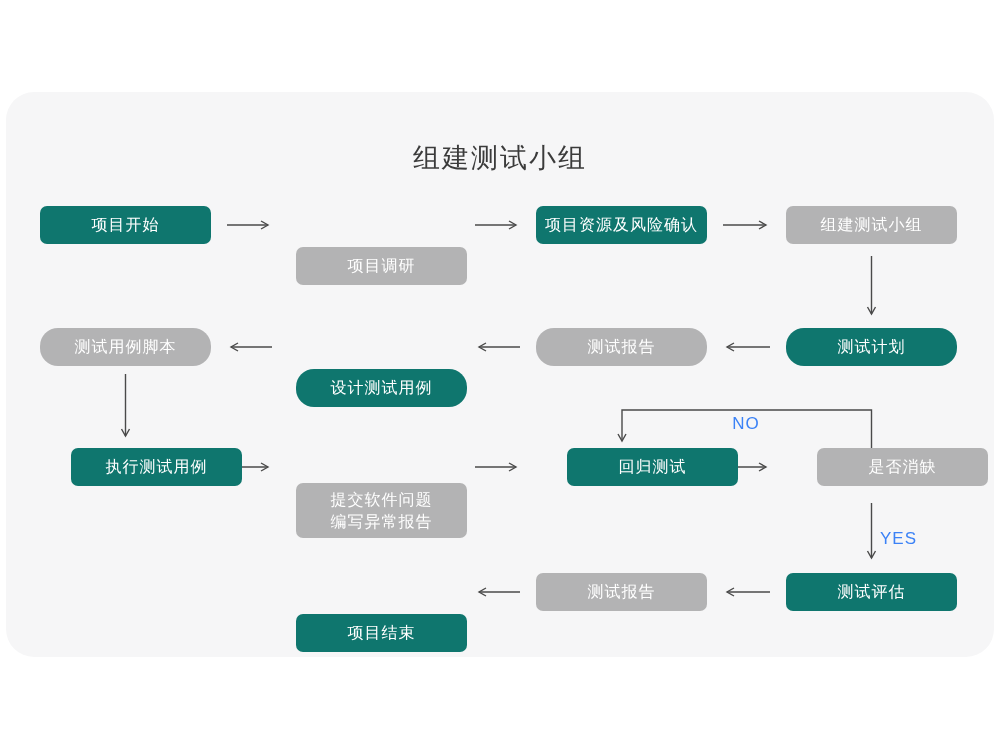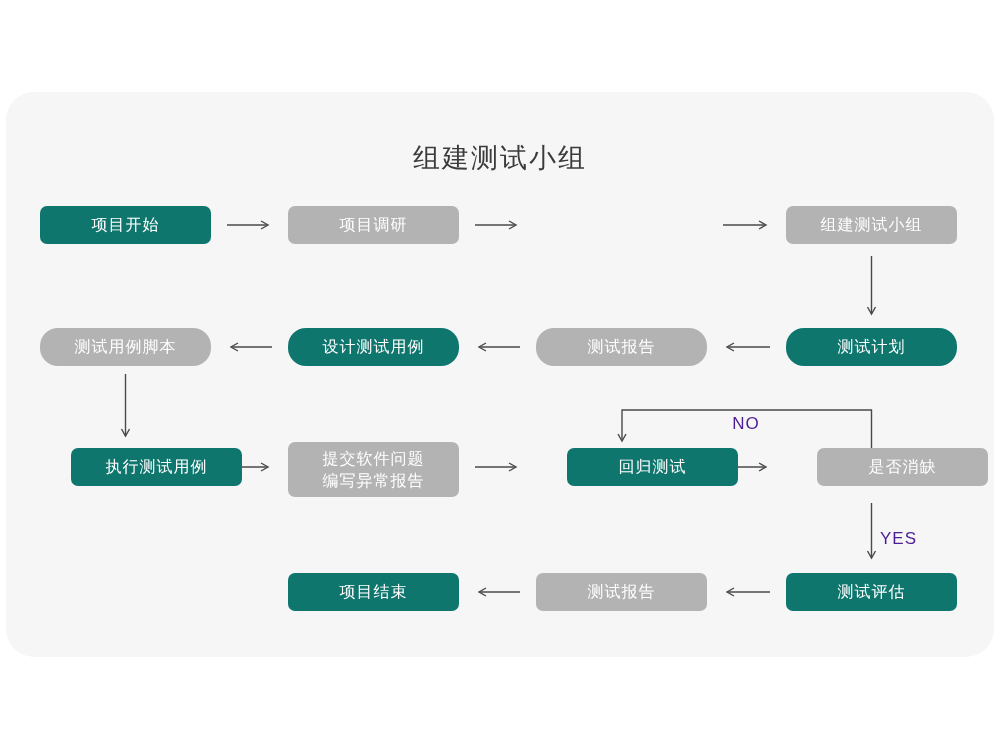--- a/index.html
+++ b/index.html
@@ -12,25 +12,25 @@
     font-size:27px; font-weight:500; letter-spacing:2px; color:#3b3b3b; }
   .connectors { position:absolute; left:0; top:0; width:1000px; height:750px; pointer-events:none; }
   .node { position:absolute; width:171px; height:38px; border-radius:7px;
     display:flex; align-items:center; justify-content:center;
     color:#ffffff; font-size:16px; letter-spacing:1px; text-align:center;
     white-space:pre-line; line-height:1.35; }
   .node.purple { background:#0f766e; }
   .node.gray   { background:#b3b3b4; }
   .node.tall   { height:55px; }
   
-  .c1 { left:40px; } .c2 { left:288px; } .c3 { left:536px; } .c4 { left:786px; }
+  .c1 { left:40px; } .c2 { left:296px;margin-top:41px; } .c3 { left:536px; } .c4 { left:786px; }
   
   .r1 { top:206px; } .r2 { top:328px;border-radius:18px; } .r3 { top:448px;margin-left:31px; } .r4 { top:573px; }
   .r3tall { top:442px; }
-  .edge-label { position:absolute; font-size:17px; color:#4c1d95; letter-spacing:1px; }
+  .edge-label { position:absolute; font-size:17px; color:#3b82f6; letter-spacing:1px; }
   .label-no  { left:718px; top:414px; width:56px; text-align:center; }
   .label-yes { left:880px; top:522px;margin-top:7px; }
 </style>
 </head>
 <body>
 
 <div class="stage">
   <div class="card"></div>
 
   <div class="title">组建测试小组</div>
@@ -63,20 +63,21 @@
 
       <line x1="871.5" y1="503" x2="871.5" y2="558" marker-end="url(#arrow)"></line>
 
       <line x1="770" y1="592" x2="727" y2="592" marker-end="url(#arrow)"></line>
       <line x1="520" y1="592" x2="479" y2="592" marker-end="url(#arrow)"></line>
     </g>
   </svg>
 
   <div class="node purple c1 r1">项目开始</div>
   <div class="node gray   c2 r1">项目调研</div>
+  <div class="node purple c3 r1">项目资源及风险确认</div>
   <div class="node gray   c4 r1">组建测试小组</div>
 
   <div class="node gray   c1 r2">测试用例脚本</div>
   <div class="node purple c2 r2">设计测试用例</div>
   <div class="node gray   c3 r2">测试报告</div>
   <div class="node purple c4 r2">测试计划</div>
 
   <div class="node purple c1 r3">执行测试用例</div>
   <div class="node gray tall c2 r3tall">提交软件问题
 编写异常报告</div>

